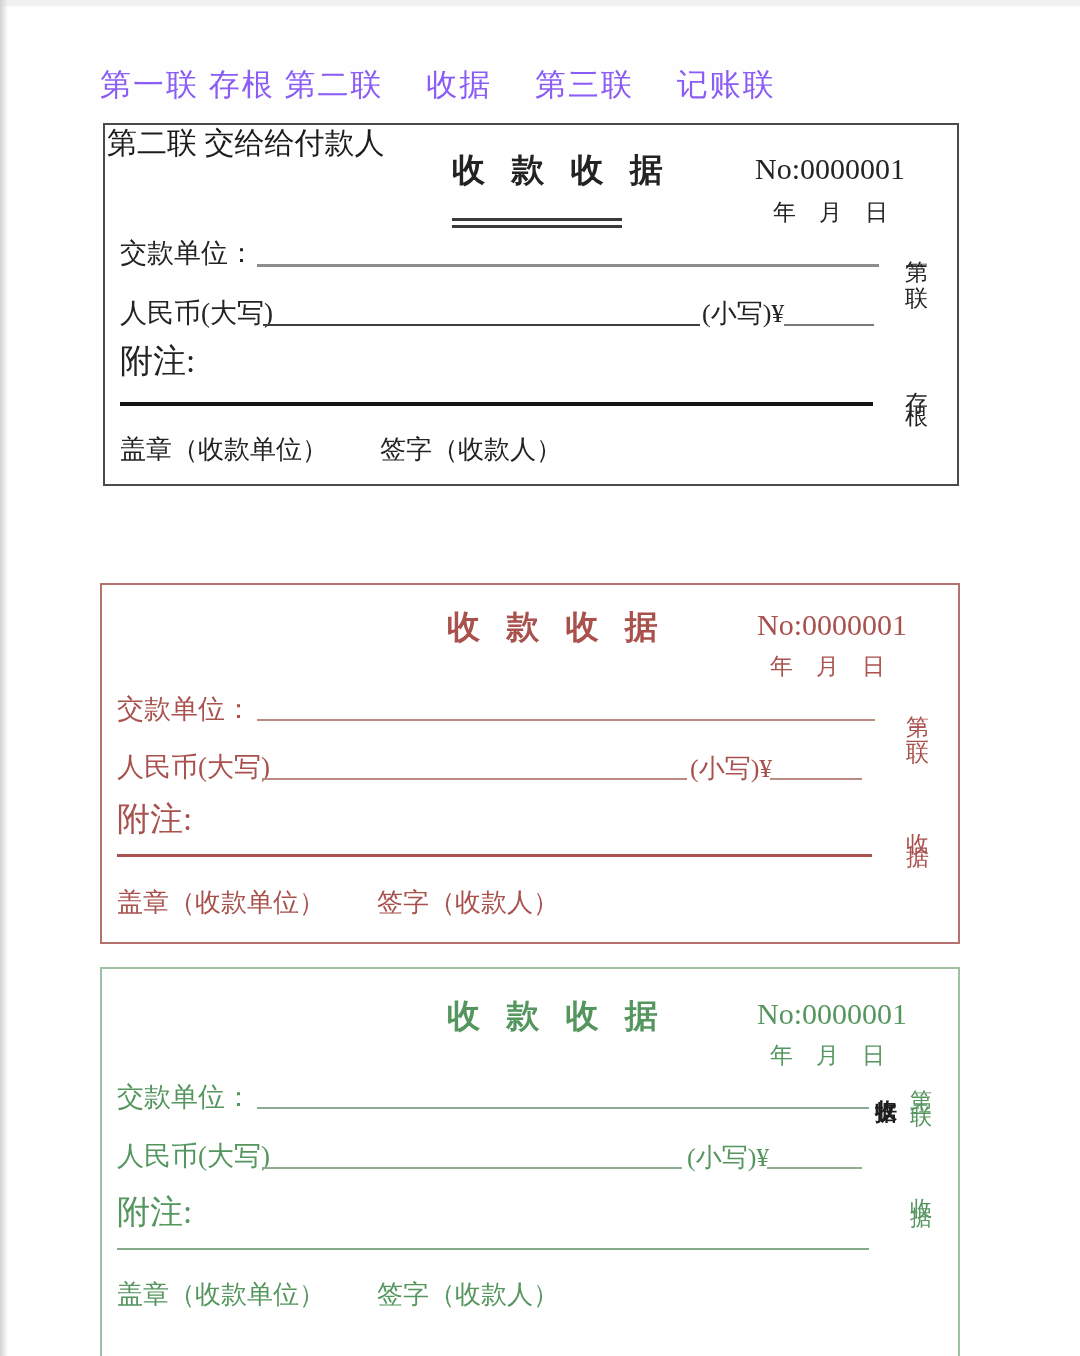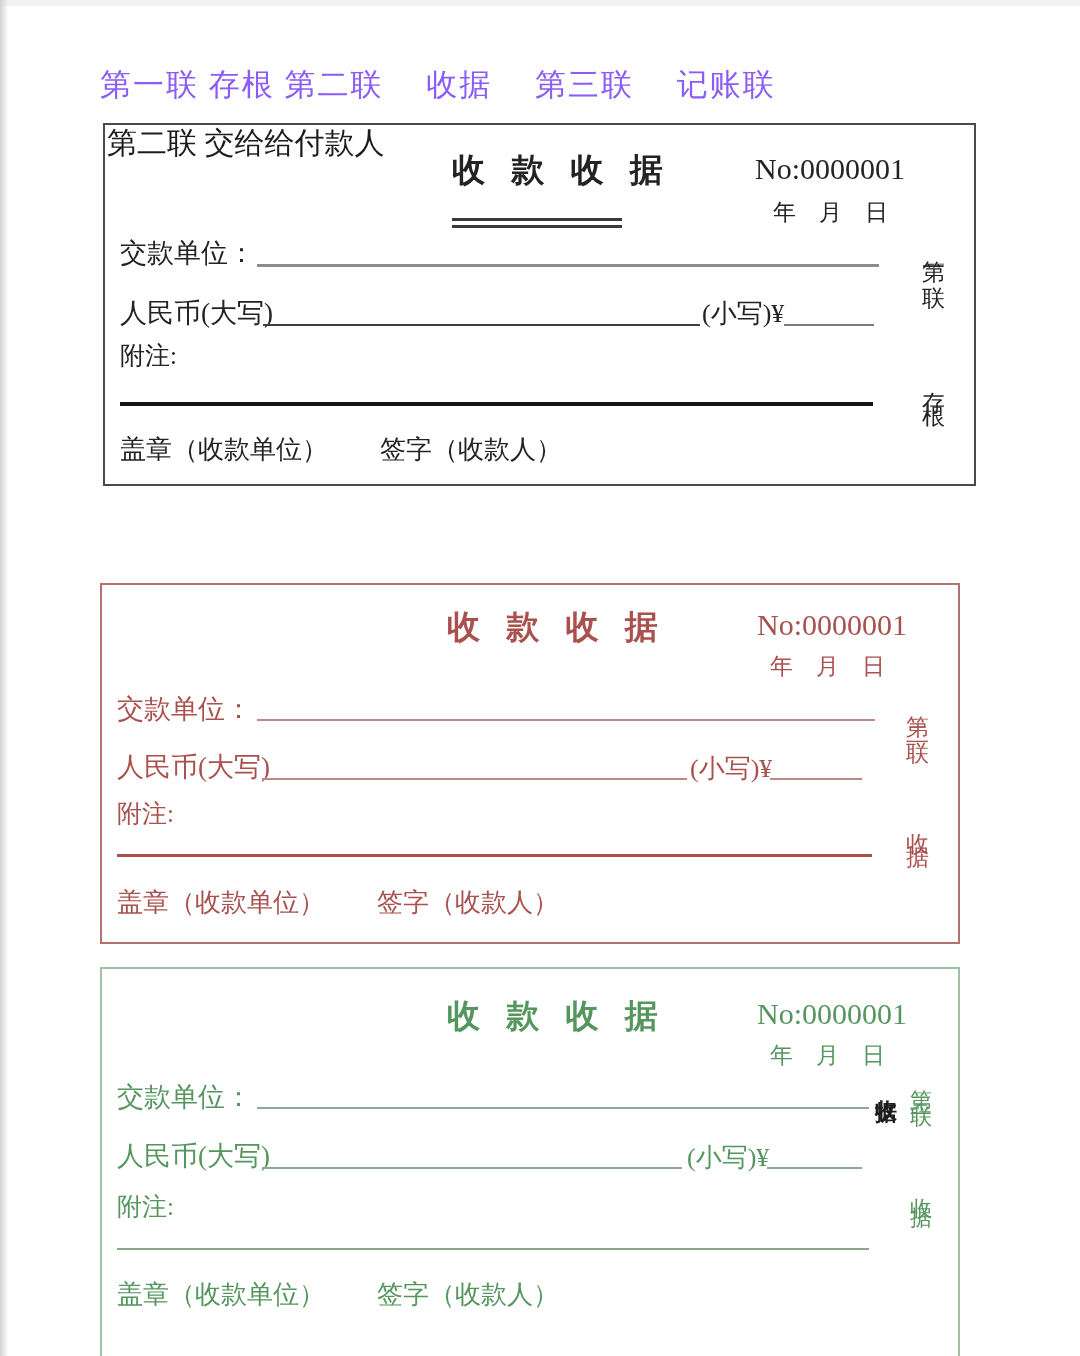--- a/index.html
+++ b/index.html
@@ -16,28 +16,28 @@
   .copies-header{position:absolute;left:100px;top:64px;font-size:31px;
     color:#8b5cf6;white-space:pre;letter-spacing:2px;}
 
   .receipt{position:absolute;background:#fff;}
   .receipt .abs{position:absolute;}
 
   .r-title{font-size:33px;font-weight:600;letter-spacing:9px;white-space:pre;color:var(--c);}
   .r-number{font-size:30px;color:var(--c);}
   .r-date{font-size:23px;white-space:pre;color:var(--c);}
   .r-label{font-size:27px;color:var(--c);white-space:pre;}
-  .r-label-sm{font-size:25px;color:var(--c);}
+  .r-label-sm{font-size:33px;color:var(--c);}
   .line{background:var(--ln);}
   .vtext{writing-mode:vertical-rl;text-orientation:upright;font-size:23px;
     letter-spacing:13px;color:var(--c);}
   .dbl-rule{border-top:3px solid #3a3a3a;border-bottom:3px solid #3a3a3a;height:4px;}
 
   
-  .r1{left:103px;top:123px;width:852px;height:359px;border:2px solid #4a4a4a;padding-left:17px;}
+  .r1{left:103px;top:123px;width:852px;height:359px;border:2px solid #4a4a4a;}
   .r1 .overlay-note{font-size:30px;color:#1c1c1c;white-space:pre;}
   .r1 .amount-line{background:#3f3f3f;}
   .r1 .thick-line{background:#141414;}
 
   
   .r2{left:100px;top:583px;width:856px;height:357px;border:2px solid #b4716d;}
 
   
   .r3{left:100px;top:967px;width:856px;height:389px;border:2px solid #9fc0a5;border-bottom:none;}
   .r3 .corner-note{width:26px;font-size:22px;font-weight:700;color:#1d1d1d;

